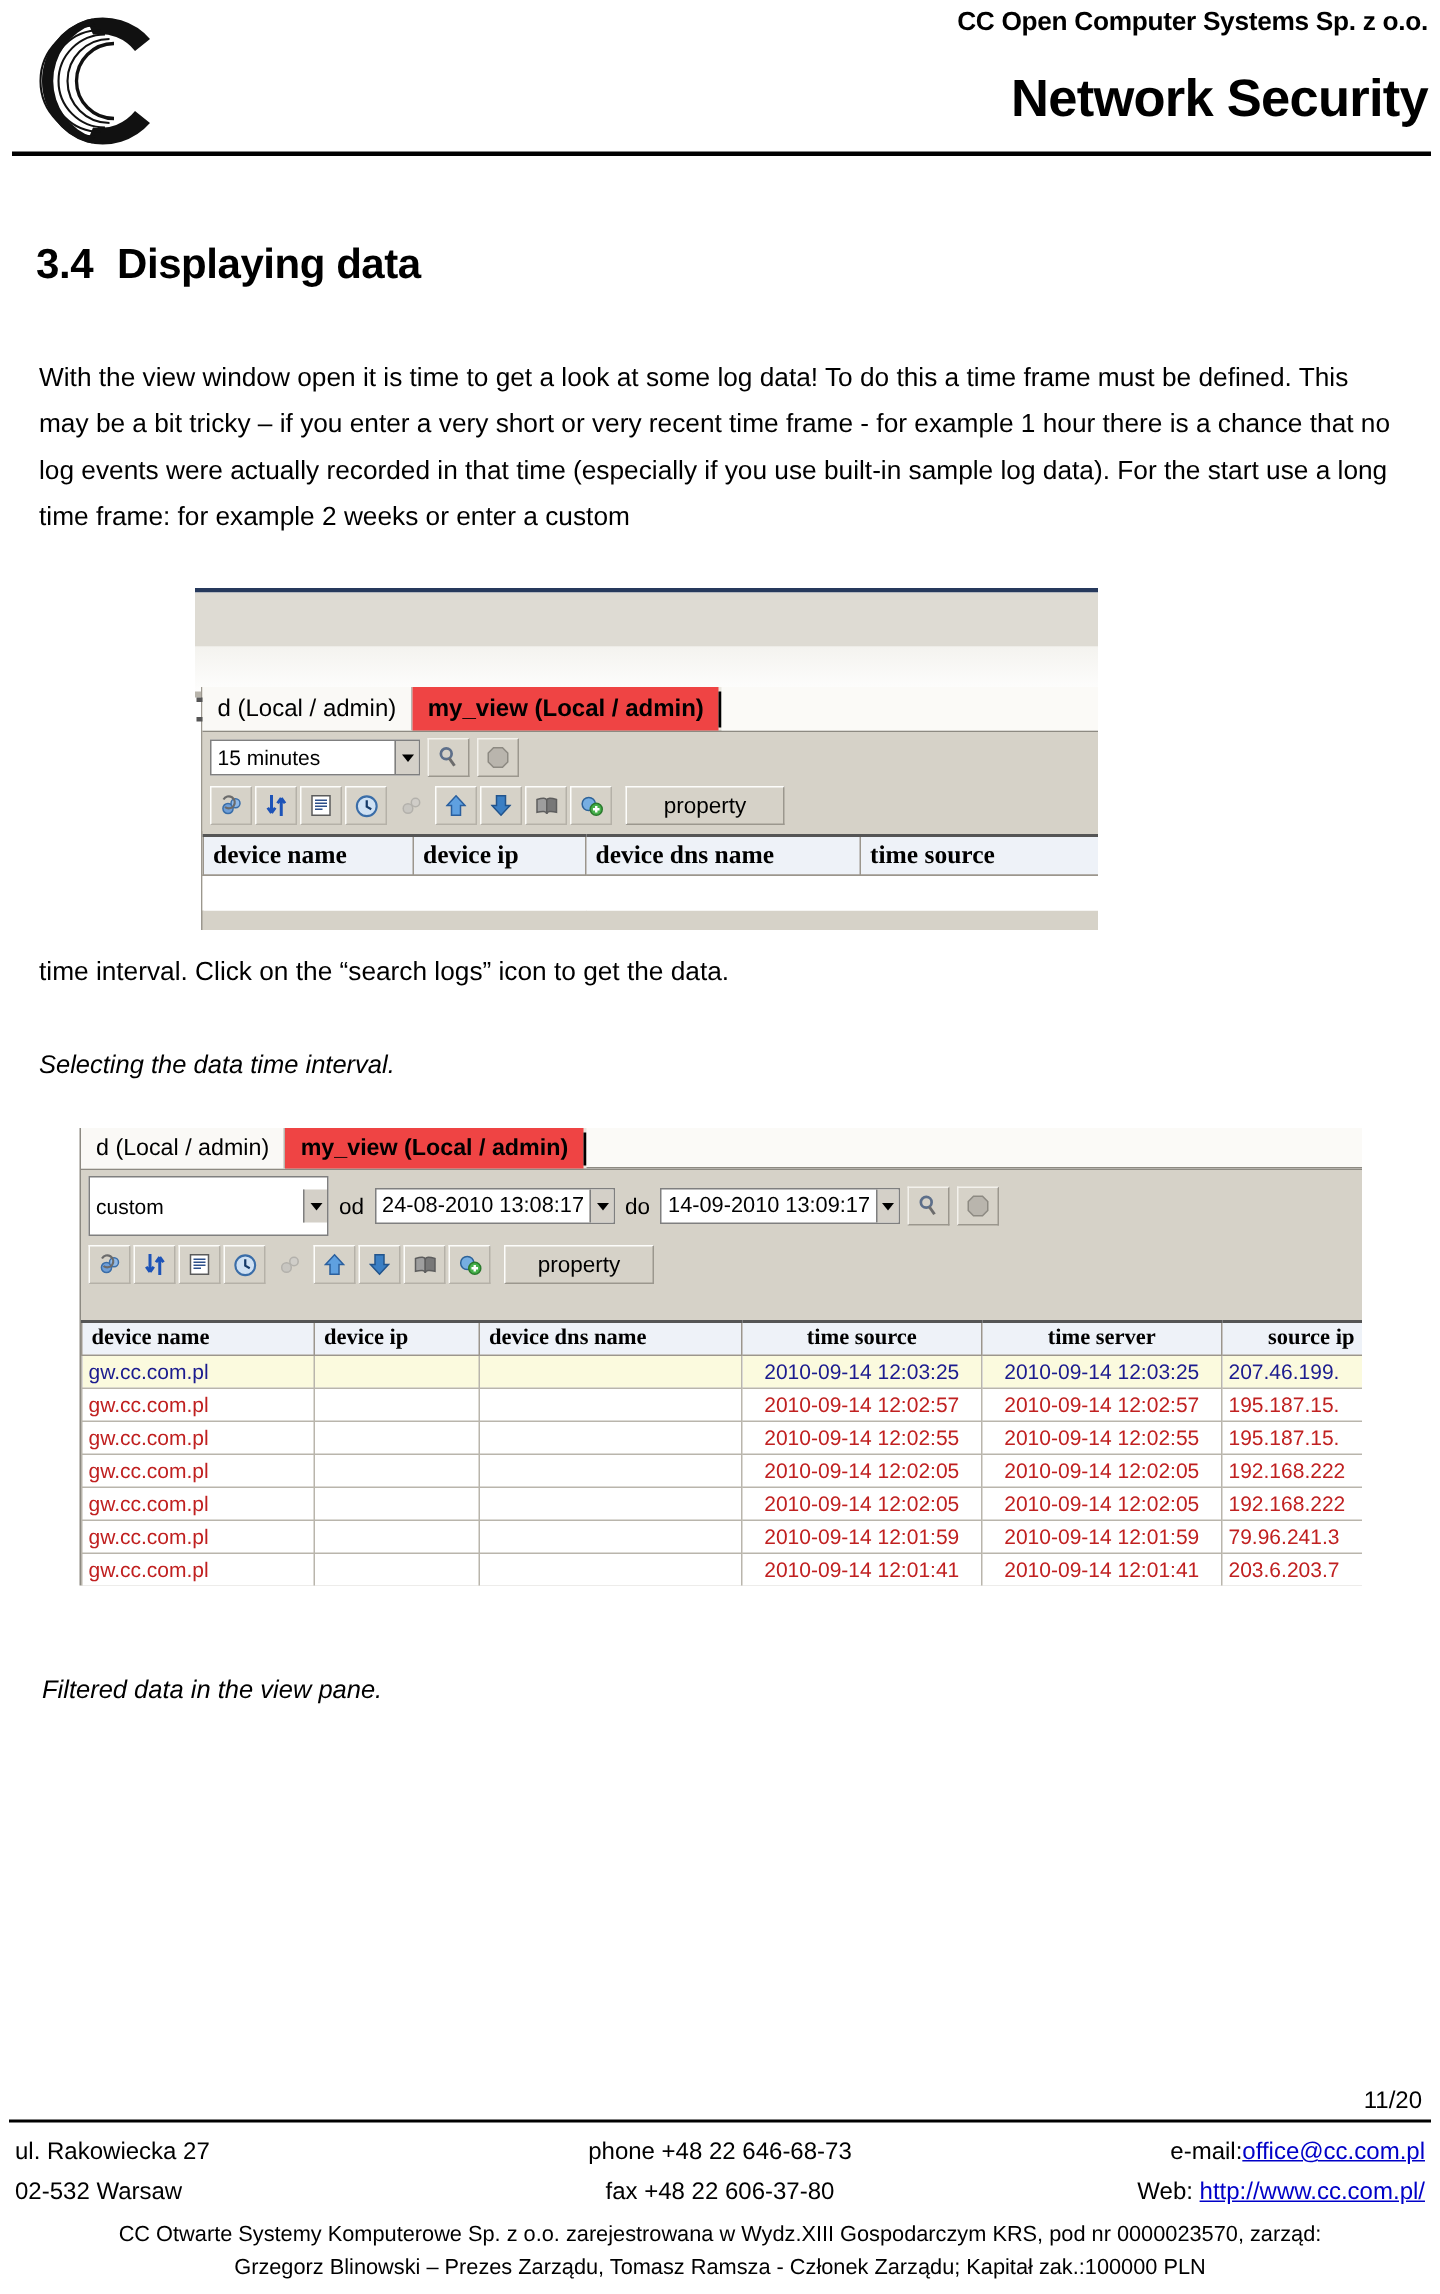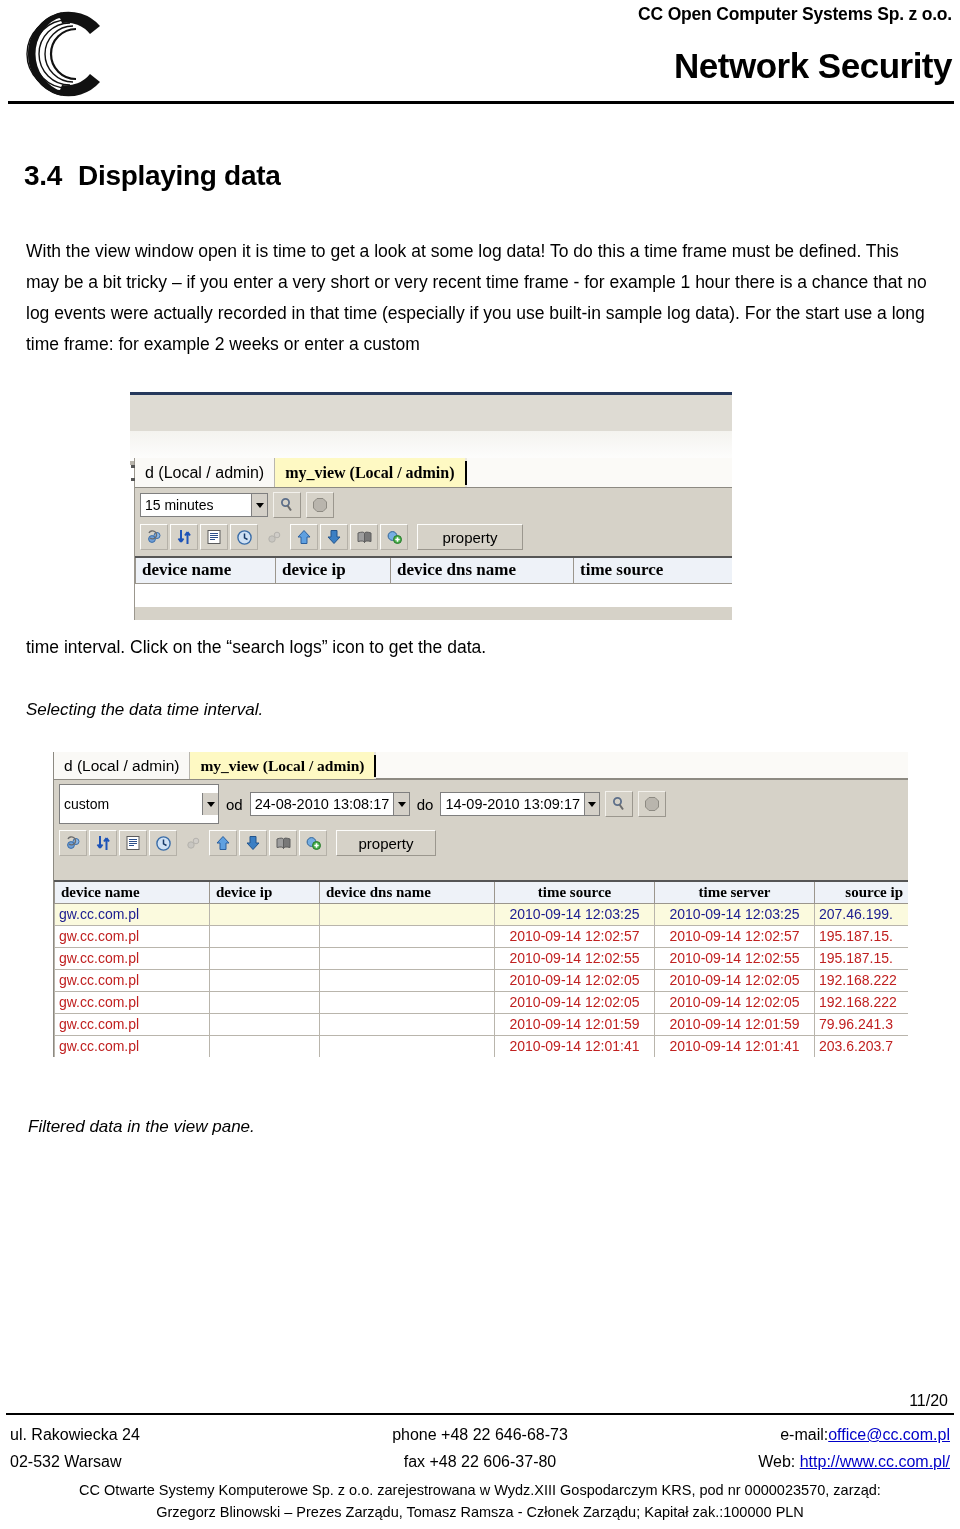--- a/index.html
+++ b/index.html
@@ -81,23 +81,22 @@
     height: 23px; line-height: 23px;
     padding: 0 9px;
     font-size: 14.5px;
     color:#000000;
     background:#faf9f6;
     border-right:1px solid #b9b6ae;
     white-space:nowrap;
   }
   .tab.active {
     color:#000; font-weight:bold;
-    background:#fef9c3;
+    background:#ef4444;
     border-right:none;
-    font-family:Liberation Serif, serif;
   }
   .tab-caret { width:2px; background:#000; height:19px; margin-bottom:2px; }
 
   .ctrlrow {
     display:flex; align-items:center; gap:5px;
     background:#d6d2c8; padding:3px 4px;
   }
   .combo {
     display:flex; align-items:center;
     background:#fff; border:1px solid #7f7f7f;
@@ -235,21 +234,21 @@
     <div style="position:absolute;left:-4px;top:20px;width:4px;height:3px;background:#555;"></div>
 
     <div class="tabstrip" style="height:30px;">
       <div class="tab" style="height:29px;line-height:29px;font-size:16px;padding:0 10px;">d (Local / admin)</div>
       <div class="tab active" style="height:29px;line-height:29px;font-size:16px;padding:0 10px;">my_view (Local / admin)</div>
       <div class="tab-caret" style="height:24px;"></div>
       <div style="flex:1;background:#fbfaf7;height:29px;"></div>
     </div>
 
     <div class="ctrlrow" style="padding:4px 5px;">
-      <div class="combo" style="width:128px;height:24px;">
+      <div class="combo" style="width:140px;height:24px;">
         <div class="val" style="line-height:22px;font-size:14px;">15 minutes</div>
         <div class="arrow" style="height:22px;"></div>
       </div>
       <div class="rbtn" style="width:28px;height:26px;">
         <svg width="16" height="16" viewBox="0 0 16 16">
           <circle cx="6.5" cy="5.5" r="3.6" fill="none" stroke="#5d6f8a" stroke-width="1.8"></circle>
           <line x1="8.5" y1="8.5" x2="12" y2="13.5" stroke="#6c6c6c" stroke-width="2"></line>
         </svg>
       </div>
       <div class="rbtn" style="width:28px;height:26px;">
@@ -535,21 +534,21 @@
     </tbody>
   </table>
 </div>
 
 <p class="caption" style="position:absolute; top:1100px; left:14px;">Filtered data in the view pane.</p>
 
 <div class="footer">
   <div class="pageno">11/20</div>
   <div class="footer-rule"></div>
   <div class="frow">
-    <div class="fcol">ul.  Rakowiecka 24</div>
+    <div class="fcol">ul.  Rakowiecka 27</div>
     <div class="fcol c2">phone +48 22 646-68-73</div>
     <div class="fcol c3">
       <span>e-mail:</span><a href="#">office@cc.com.pl</a>
     </div>
   </div>
   <div class="frow">
     <div class="fcol">02-532 Warsaw</div>
     <div class="fcol c2">fax +48 22 606-37-80</div>
     <div class="fcol c3">
       <span>Web: </span><a href="#">http://www.cc.com.pl/</a>

